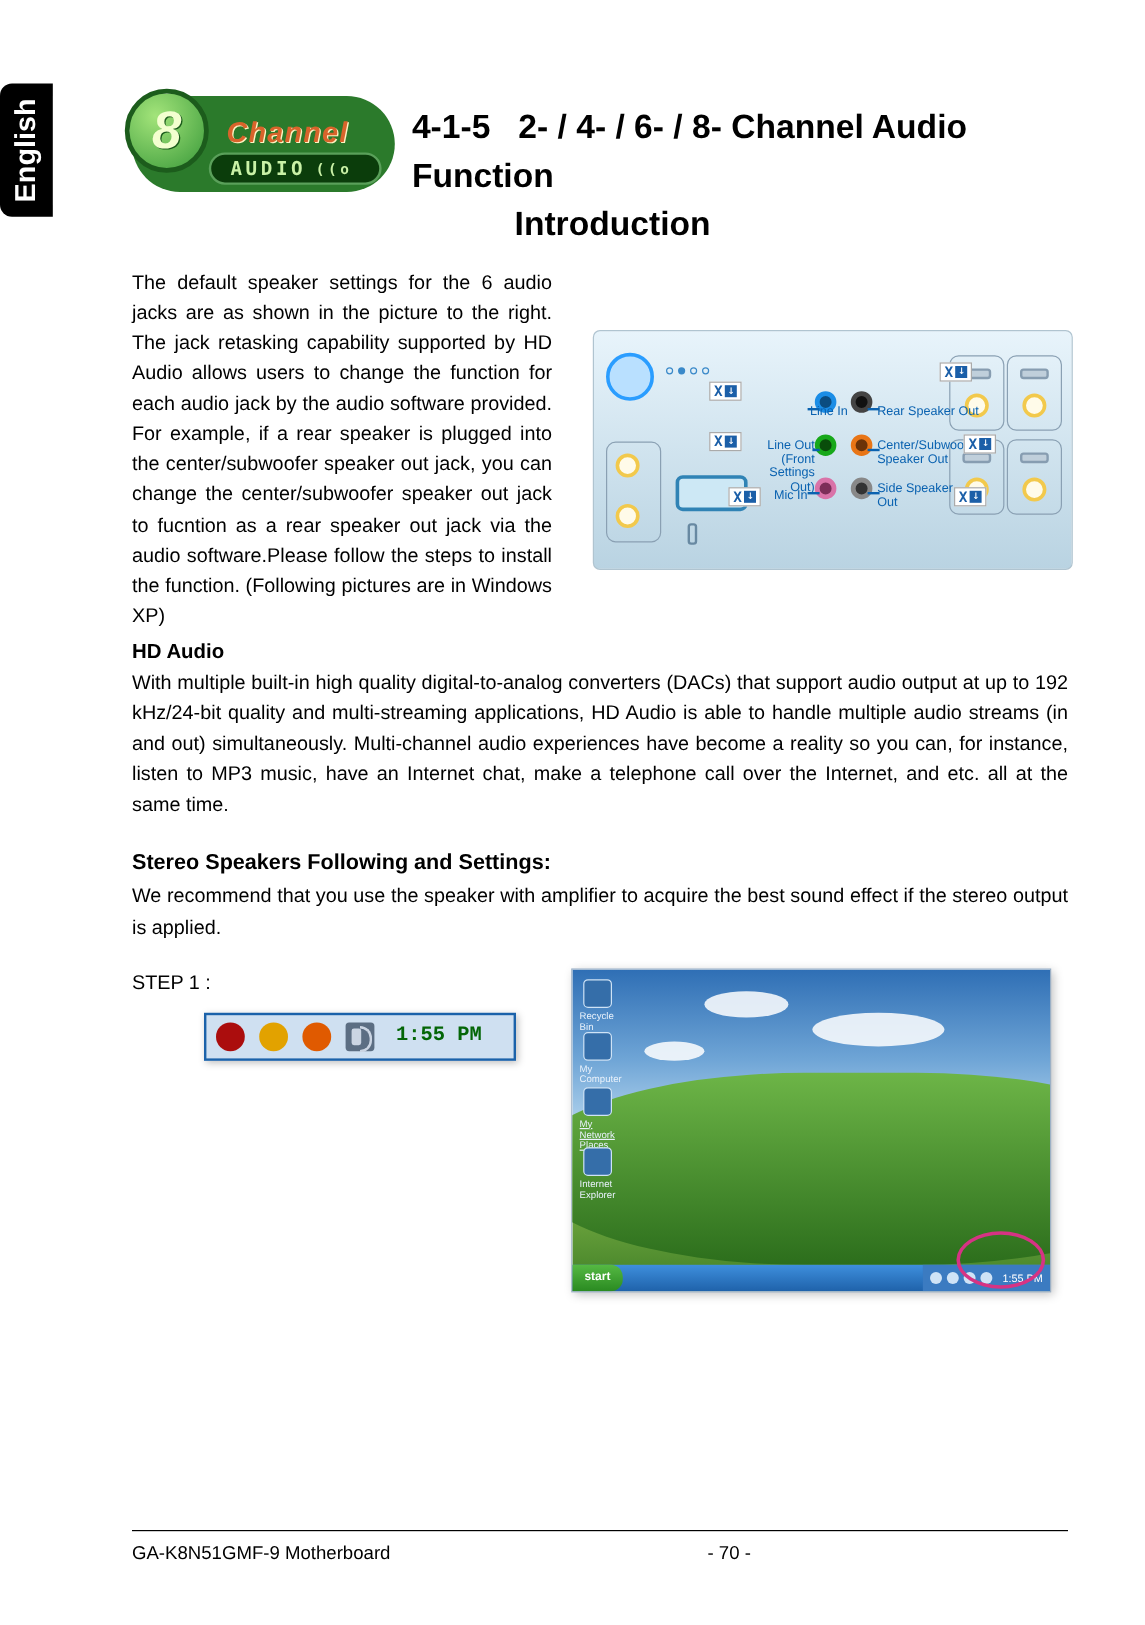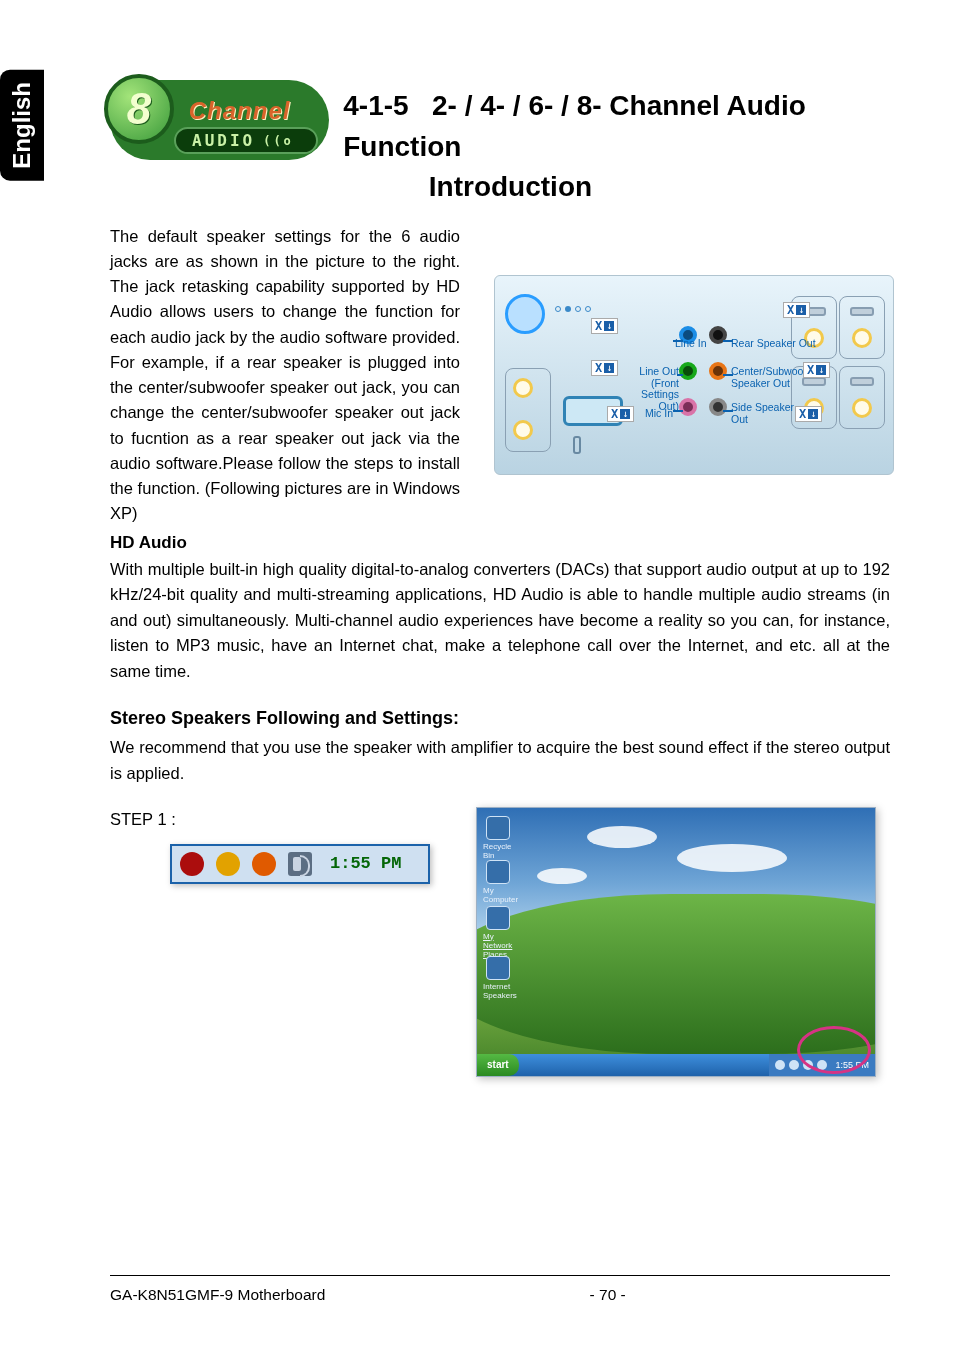--- a/index.html
+++ b/index.html
@@ -342,21 +342,21 @@
       <div class="desk-icon" style="left:6px; top:52px;">
           <div class="ic"></div>
           <div>My Computer</div>
         </div>
       <div class="desk-icon" style="left:6px; top:98px;text-decoration:underline;">
           <div class="ic"></div>
           <div>My Network Places</div>
         </div>
       <div class="desk-icon" style="left:6px; top:148px;">
           <div class="ic"></div>
-          <div>Internet Speakers</div>
+          <div>Internet Explorer</div>
         </div>
       <div class="taskbar">
         <div class="start">start</div>
         <div class="tray-right">
           <span></span>
           <span></span>
           <span></span>
           <span></span>
           <div class="time">1:55 PM</div>
         </div>

